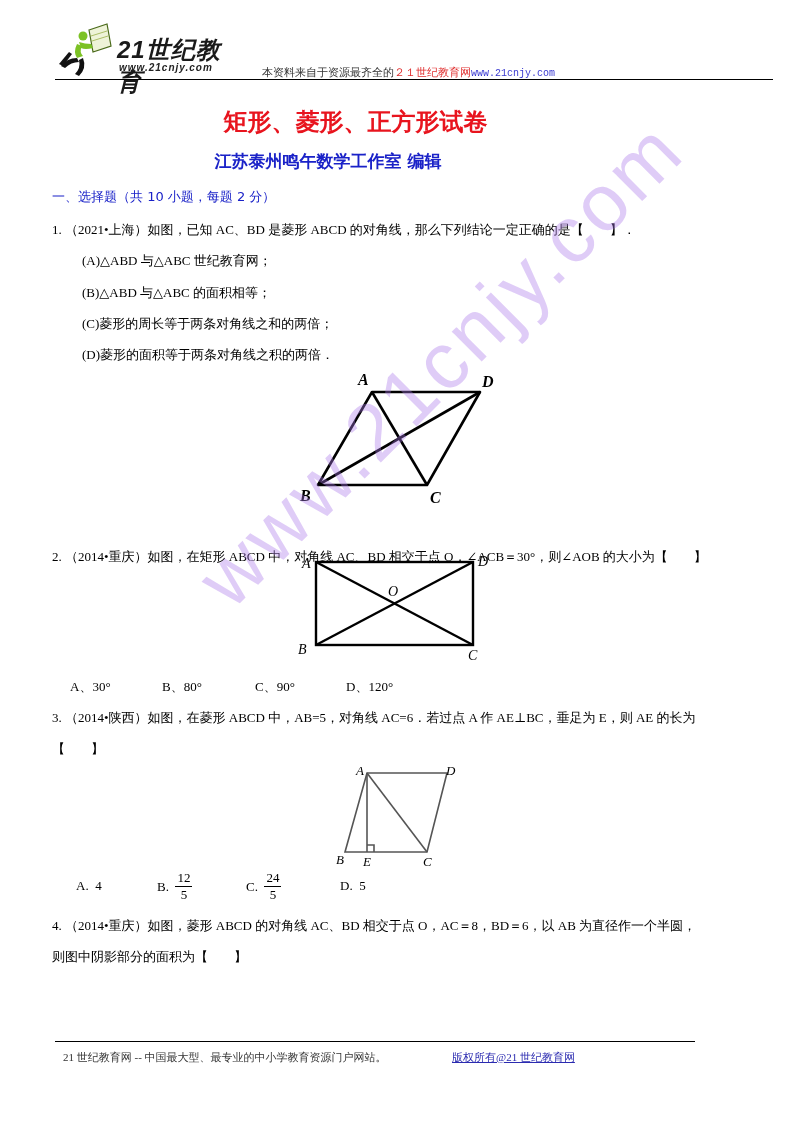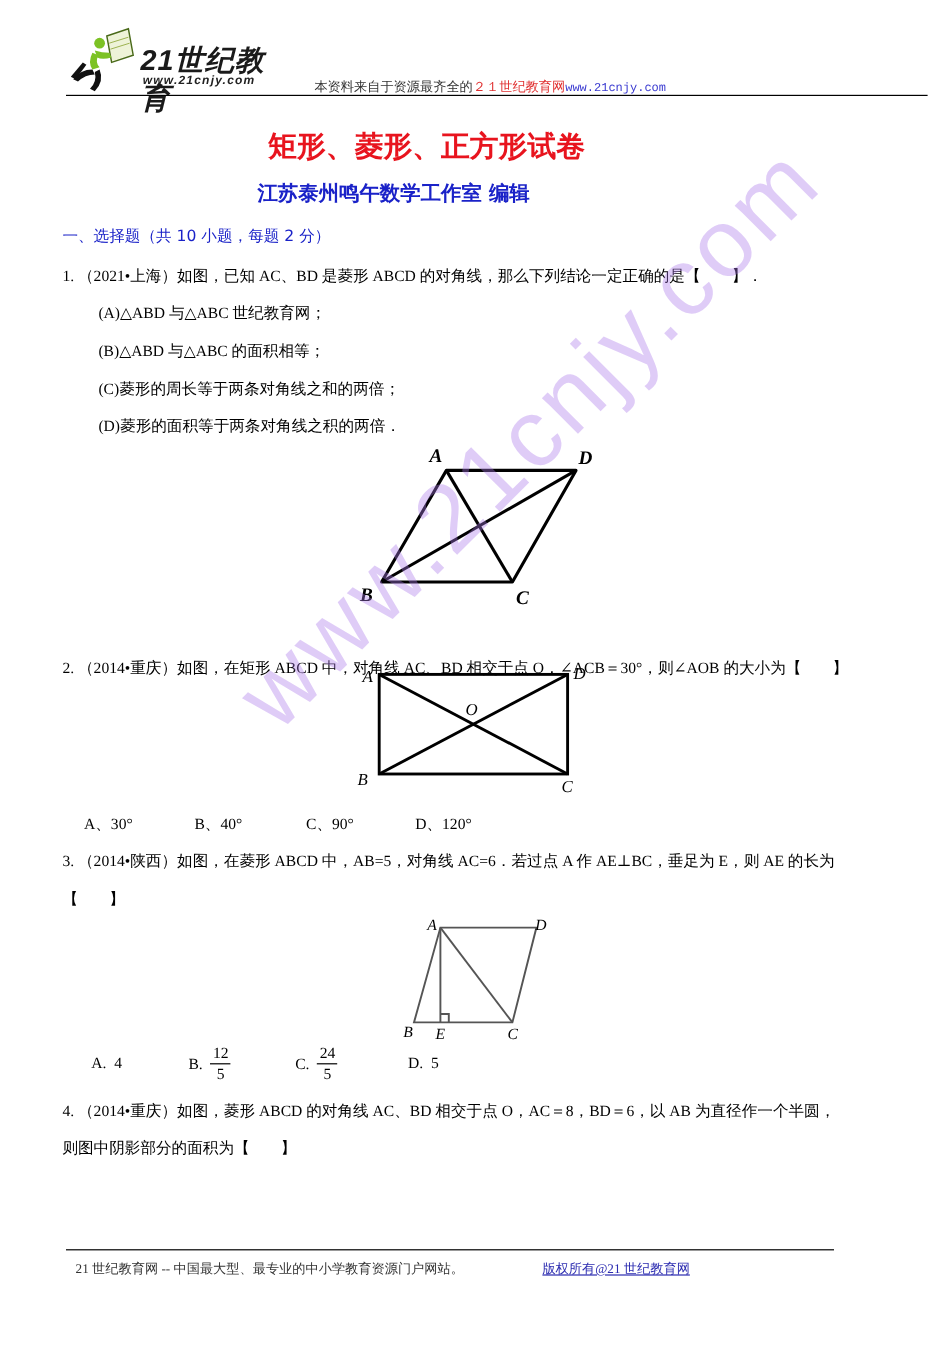--- a/index.html
+++ b/index.html
@@ -106,21 +106,21 @@
   <g font-size="14" fill="#000">
     <text x="12" y="20">A</text>
     <text x="188" y="18">D</text>
     <text x="98" y="48">O</text>
     <text x="8" y="106">B</text>
     <text x="178" y="112">C</text>
   </g>
 </svg>
 
 <div class="abs opt" style="left:70px; top:678px;">A、30°</div>
-<div class="abs opt" style="left:162px; top:678px;">B、40°</div>
+<div class="abs opt" style="left:162px; top:678px;">B、80°</div>
 <div class="abs opt" style="left:255px; top:678px;">C、90°</div>
 <div class="abs opt" style="left:346px; top:678px;">D、120°</div>
 
 <div class="abs q" style="left:52px; top:709px;">
   <span>3.</span>
   <span>（2014•陕西）如图，在菱形 ABCD 中，AB=5，对角线 AC=6．若过点 A 作 AE⊥BC，垂足为 E，则 AE 的长为</span>
 </div>
 <div class="abs q" style="left:52px; top:740px;">【　　】</div>
 
 <svg class="abs" style="left:330px; top:760px;" width="140" height="110">

